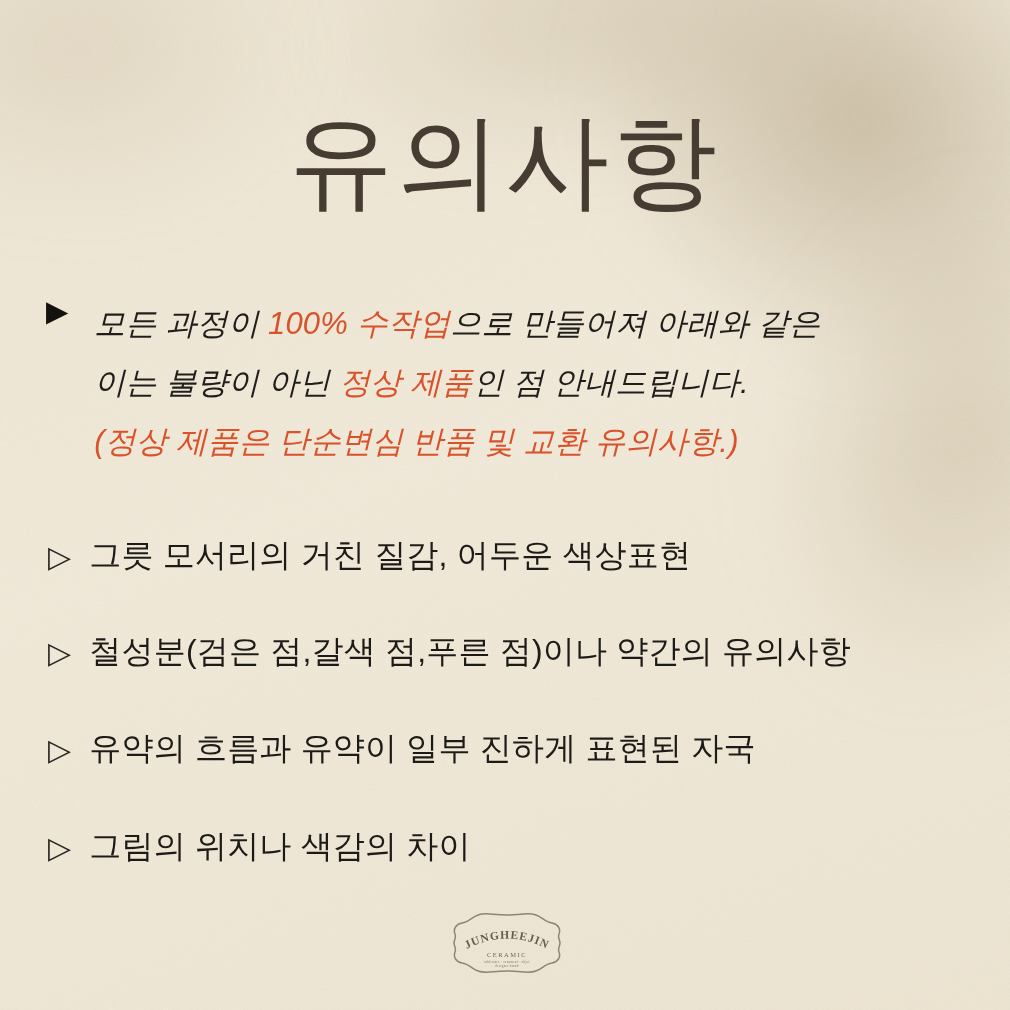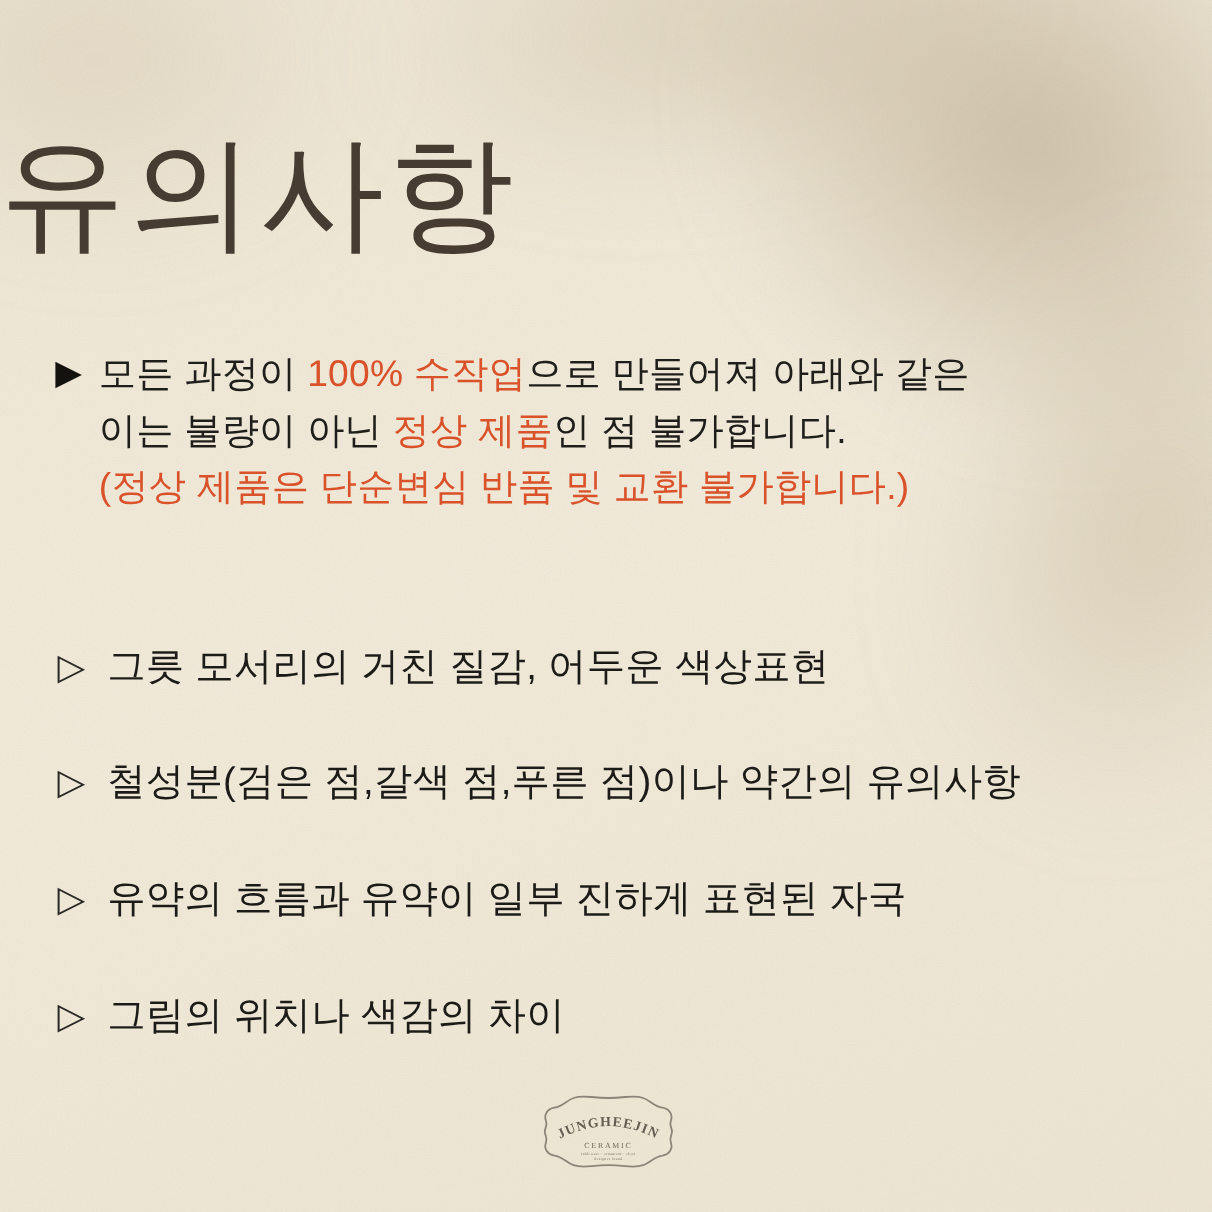--- a/index.html
+++ b/index.html
@@ -41,20 +41,21 @@
   }
   .texture {
     position: absolute; inset: 0;
     width: 100%; height: 100%;
     pointer-events: none;
   }
   .title {
     position: absolute;
     top: 96px; left: 0; width: 100%;
     margin: 0;
+    text-align: center;
     font-family: "DejaVu Serif", "Liberation Serif", serif;
     font-size: 104px;
     font-weight: 500;
     line-height: 1.25;
     color: #473c31;
     letter-spacing: 4px;
   }
   .main-block {
     position: absolute;
     top: 288px; left: 46px;
@@ -64,24 +65,25 @@
     font-size: 31px;
     font-weight: 500;
   }
   .main-block .bullet {
     font-size: 29px;
     line-height: 47px;
     margin-right: 14px;
     color: #14120f;
   }
   .main-lines .line {
-    margin: 0;
+    margin: 12px;
     line-height: 47px;
     white-space: nowrap;
     letter-spacing: 0.2px;
+    font-style: italic;
   }
   .hl { color: #d9522a; }
   .list-item {
     position: absolute;
     left: 48px;
     display: flex;
     align-items: center;
     color: #1d1b18;
     font-size: 32px;
     font-weight: 500;
@@ -136,22 +138,22 @@
     </filter>
     <rect width="100%" height="100%" filter="url(#paperNoise)" opacity="0.55"></rect>
   </svg>
 
   <h1 class="title">유의사항</h1>
 
   <div class="main-block">
     <span class="bullet">▶</span>
     <div class="main-lines">
       <p class="line"><span>모든 과정이 </span><span class="hl">100% 수작업</span><span>으로 만들어져 아래와 같은</span></p>
-      <p class="line"><span>이는 불량이 아닌 </span><span class="hl">정상 제품</span><span>인 점 불가합니다.</span></p>
-      <p class="line hl">(정상 제품은 단순변심 반품 및 교환 불가합니다.)</p>
+      <p class="line"><span>이는 불량이 아닌 </span><span class="hl">정상 제품</span><span>인 점 안내드립니다.</span></p>
+      <p class="line hl">(정상 제품은 단순변심 반품 및 교환 유의사항.)</p>
     </div>
   </div>
 
   <div class="list-item item-1">
     <span class="bullet-outline">▷</span>
     <span>그릇 모서리의 거친 질감, 어두운 색상표현</span>
   </div>
   <div class="list-item item-2">
     <span class="bullet-outline">▷</span>
     <span>철성분(검은 점,갈색 점,푸른 점)이나 약간의 유의사항</span>

